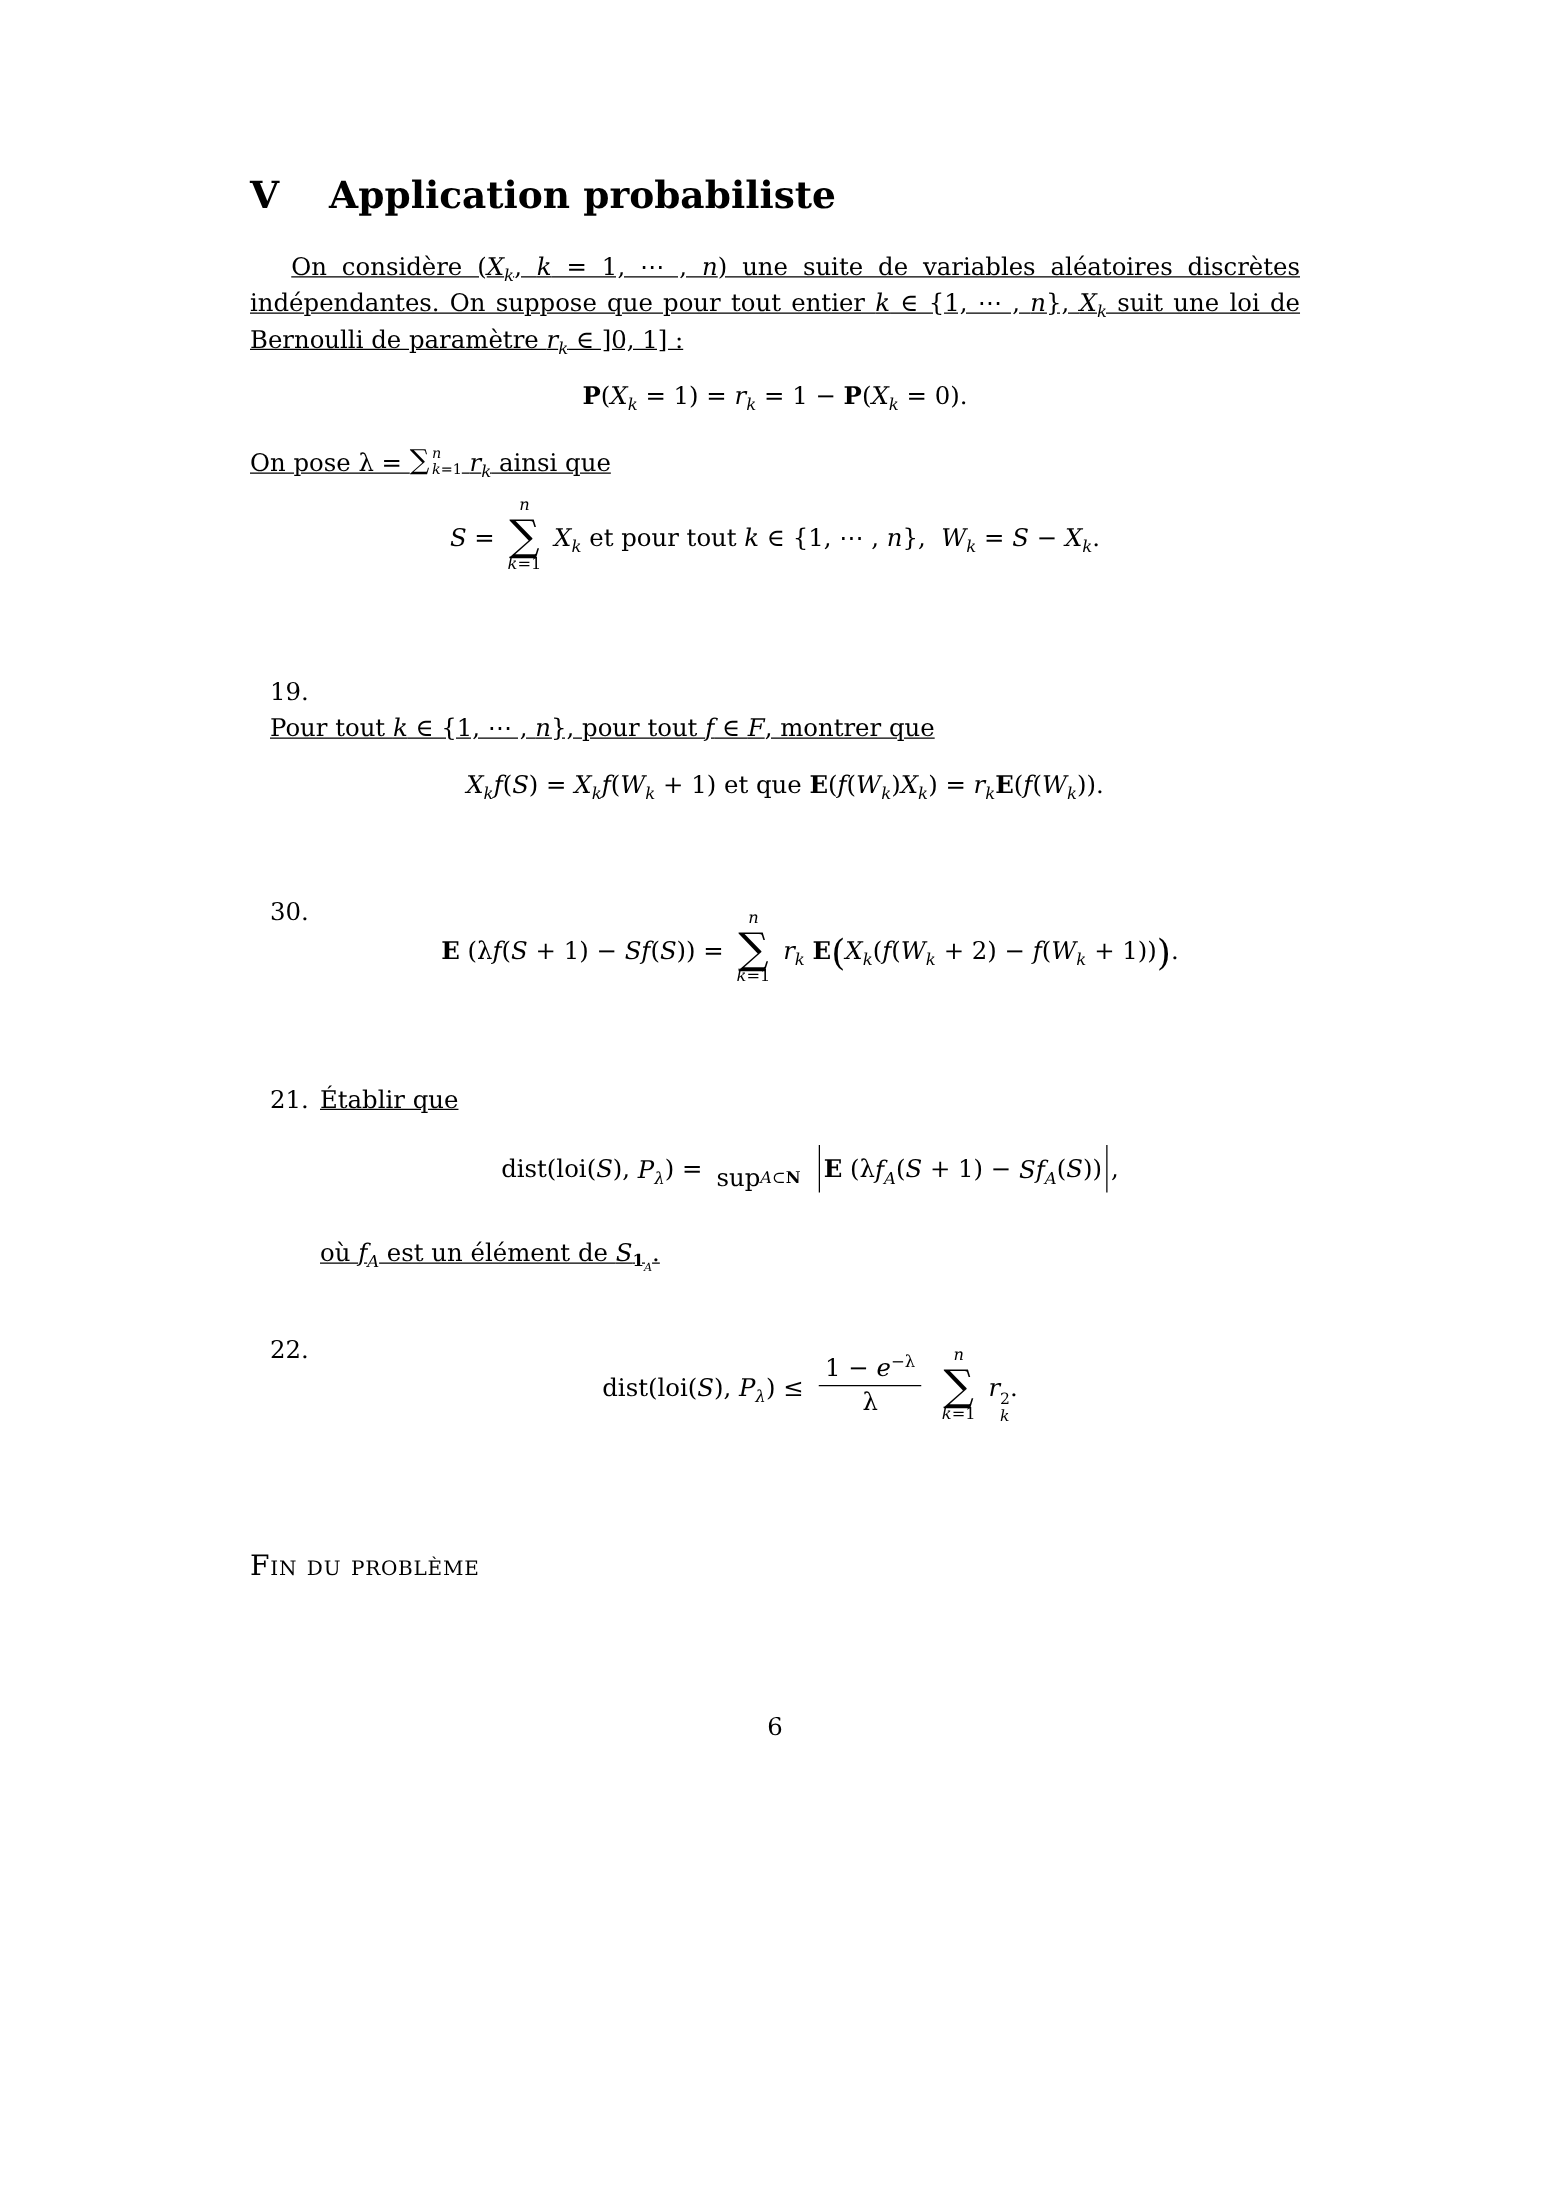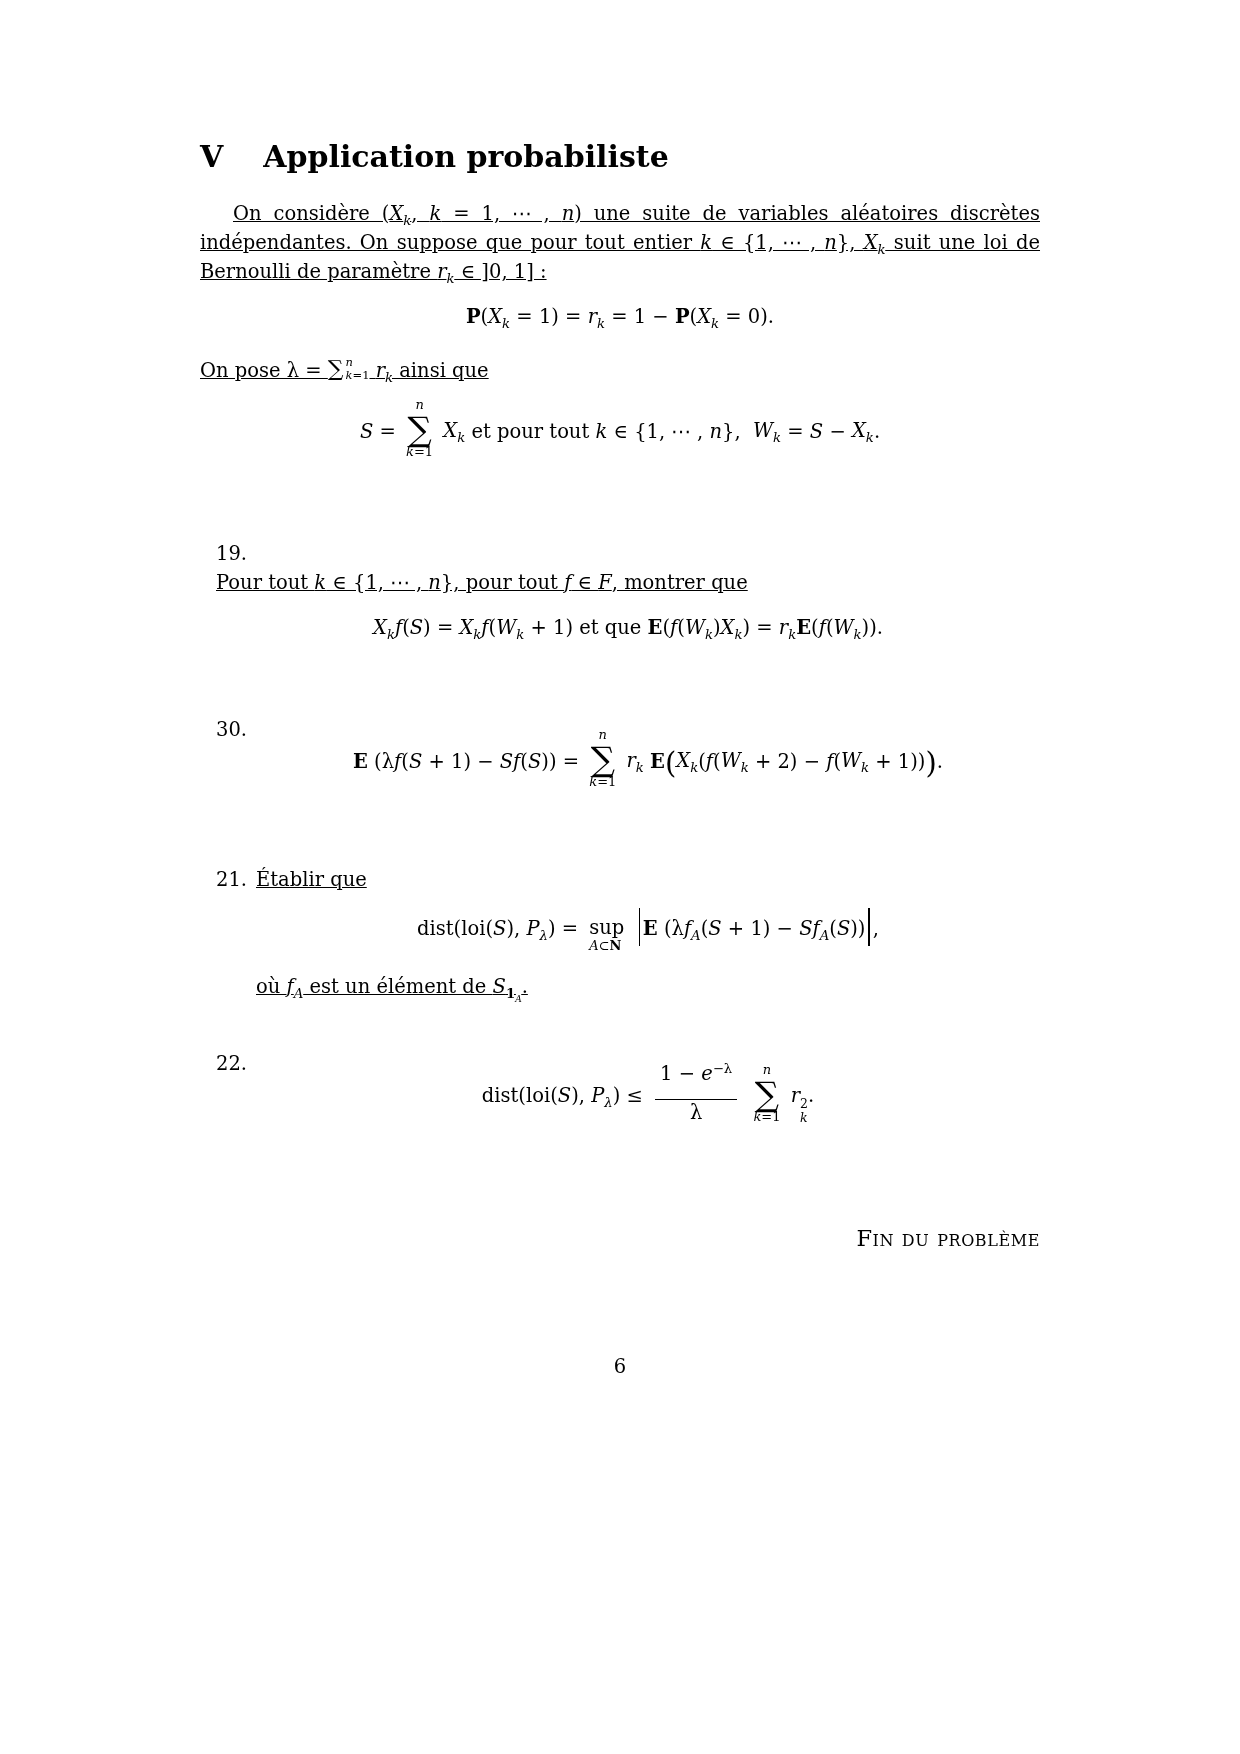--- a/index.html
+++ b/index.html
@@ -63,31 +63,31 @@
   .frac {
     display: inline-flex;
     flex-direction: column;
     align-items: center;
     vertical-align: middle;
     margin: 0 6px;
     line-height: 1.25;
     position: relative;
     top: -3px;
   }
-  .frac .num { border-bottom: 1.3px solid #000; padding: 0 5px 12px 5px; }
+  .frac .num { border-bottom: 1.3px solid #000; padding: 0 5px 1px 5px; }
   .frac .den { padding-top: 1px; }
 
   
   .limop {
     display: inline-flex;
-    flex-direction: column;
-    align-items: flex-start;
+    flex-direction: row;
+    align-items: center;
     vertical-align: middle;
     line-height: 1.1;
-    margin: 0 5px;
+    margin: 16px 5px;
     position: relative;
     top: 6px;
   }
   .limop .under { font-size: 13px; }
 
   
   .vbar {
     display: inline-block;
     width: 1.3px;
     height: 38px;
@@ -110,21 +110,21 @@
     vertical-align: -6px;
     text-align: left;
   }
 
   .item { display: flex; margin: 48px 0 0 0; padding-left: 16px; }
   .item.first { margin-top: 76px; flex-direction: column; }
   .item-num { width: 40px; flex: none; }
   .item-body { flex: 1; min-width: 0; }
 
   .footer-title {
-    text-align: right;
+    text-align: left;
     font-variant: small-caps;
     font-size: 22.5px;
     letter-spacing: 0.6px;
     margin-top: 70px;
   }
   .page-number {
     text-align: center;
     margin-top: 96px;
   }
 </style>

